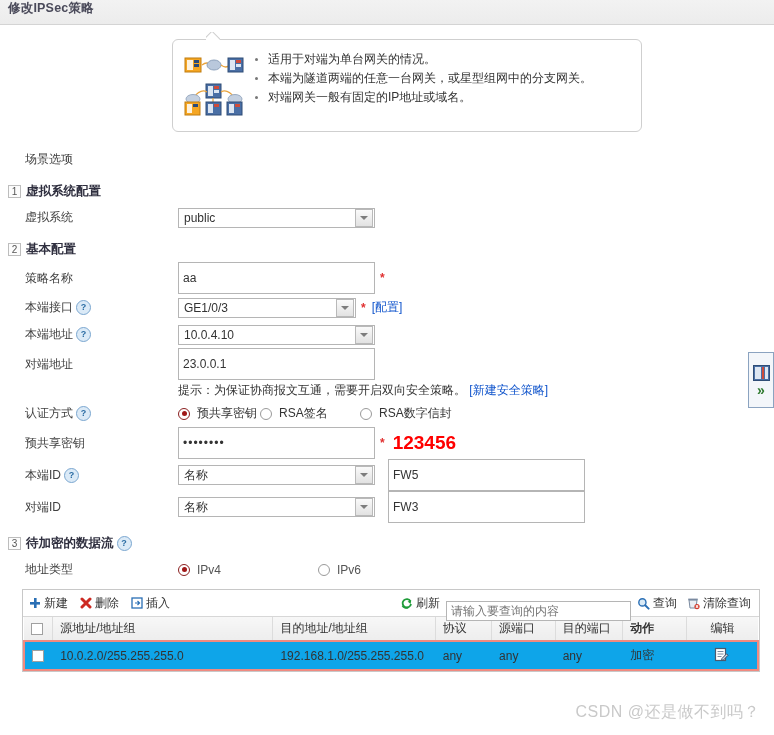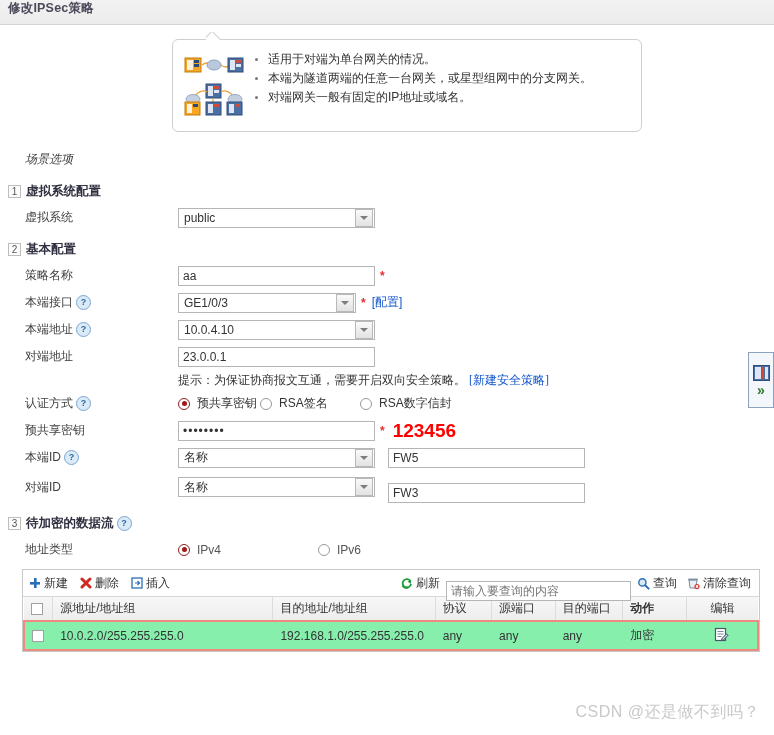--- a/index.html
+++ b/index.html
@@ -72,21 +72,21 @@
 
   
   .cbox{
     width:12px;height:12px;border:1px solid #a0a0a0;background:#fff;
     display:inline-block;box-sizing:border-box;margin-right:4px;
     vertical-align:middle;
   }
 
   
   .inp{
-    height:20px;border:1px solid #b5b5b5;background:#fff;
+    height:32px;border:1px solid #b5b5b5;background:#fff;
     font-size:12px;color:#333;padding:0 4px;box-sizing:border-box;
     line-height:18px;font-family:"Liberation Sans",sans-serif;
     outline:none;
   }
   .sel{
     height:20px;border:1px solid #b5b5b5;background:#fff;
     display:inline-flex;align-items:center;box-sizing:border-box;
     position:relative;font-size:12px;color:#333;
   }
   .sel .v{padding-left:5px;flex:1;overflow:hidden;white-space:nowrap;}
@@ -137,21 +137,21 @@
     display:inline-block;width:13px;height:13px;
     border:1px solid #bdbdbd;background:#fcfcfc;
     font-size:10px;line-height:12px;text-align:center;color:#555;
     margin-right:5px;box-sizing:border-box;
     font-family:"Liberation Sans",sans-serif;
   }
   .sectitle{font-weight:bold;font-size:12.5px;color:#2f2f3f;}
 
   
   .hint{
-    font-size:12px;color:#333;margin-left:178px;padding:2px 0 1px 0;font-family:Liberation Serif, serif;
+    font-size:12px;color:#333;margin-left:178px;padding:2px 0 1px 0;
   }
   .hint a{color:#1155cc;text-decoration:none;}
 
   
   .annot{
     color:#ff0000;font-weight:bold;font-size:19px;margin-left:8px;
     letter-spacing:0px;font-family:"Liberation Sans",sans-serif;
   }
 
   
@@ -177,21 +177,21 @@
   table.grid th{
     background:linear-gradient(to bottom,#f7f7f7,#ededed);
     font-weight:normal;color:#333;height:24px;
     border-bottom:1px solid #d0d0d0;
     border-right:1px solid #dcdcdc;
     text-align:left;padding:0 7px;box-sizing:border-box;
     white-space:nowrap;
   }
   table.grid th:last-child{border-right:none;}
   table.grid td{
-    height:27px;padding:0 7px;color:#333;background:#86efac;
+    height:27px;padding:0 7px;color:#333;background:#0ea5e9;
     border-right:1px solid transparent;white-space:nowrap;
   }
   tr.hl td{border-top:2px solid #f08a80;border-bottom:2px solid #f08a80;}
   tr.hl td:first-child{border-left:2px solid #f08a80;}
   tr.hl td:last-child{border-right:2px solid #f08a80;}
   .enc{color:#49a832;}
   .ctr{text-align:center;}
 
   
   .flyout{
@@ -261,21 +261,21 @@
         </svg>
       </div>
       <div class="bullets">
         <div>适用于对端为单台网关的情况。</div>
         <div>本端为隧道两端的任意一台网关，或星型组网中的分支网关。</div>
         <div>对端网关一般有固定的IP地址或域名。</div>
       </div>
     </div>
   </div>
 
-  <div class="row" style="margin-top:14px;font-style:italic;">
+  <div class="row" style="margin-top:14px;">
     <div class="lbl">场景选项</div>
   </div>
 
   <div class="sec">
     <span class="secnum">1</span>
     <span class="sectitle">虚拟系统配置</span>
   </div>
 
   <div class="row">
     <div class="lbl">虚拟系统</div>
@@ -394,21 +394,21 @@
 
   <div class="row">
     <div class="lbl">对端ID</div>
     <div class="ctl">
       <div class="sel" style="width:197px;">
         <span class="v">名称</span>
         <span class="arw">
             <i></i>
           </span>
       </div>
-      <input class="inp" style="width: 197px; margin-left: 13px; margin-top: 12px;" value="FW3">
+      <input class="inp" style="width: 197px; margin-left: 13px;" value="FW3">
     </div>
   </div>
 
   <div class="sec" style="margin-top:12px;">
     <span class="secnum">3</span>
     <span class="sectitle">待加密的数据流</span>
     <span class="qicon">?</span>
   </div>
 
   <div class="row">

